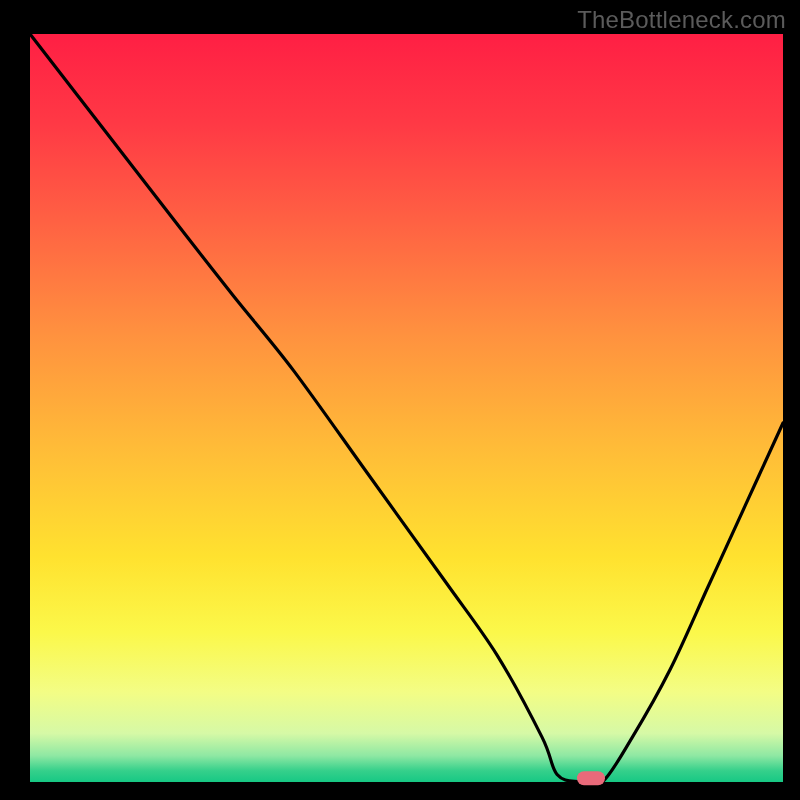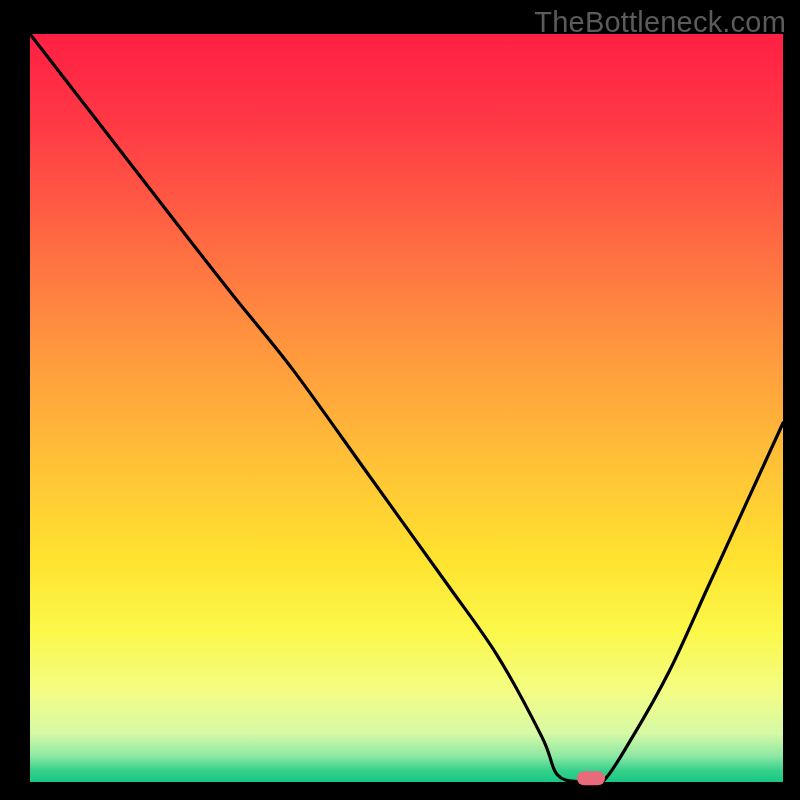--- a/index.html
+++ b/index.html
@@ -15,21 +15,21 @@
     position: relative;
     width: 800px;
     height: 800px;
     background: #000;
   }
   .watermark {
     position: absolute;
     top: 6px;
     right: 14px;
     color: #5b5b5b;
-    font-size: 29px;
+    font-size: 24px;
     font-weight: 400;
     letter-spacing: 0.2px;
     z-index: 5;
   }
   svg {
     position: absolute;
     left: 0;
     top: 0;
   }
 </style>

